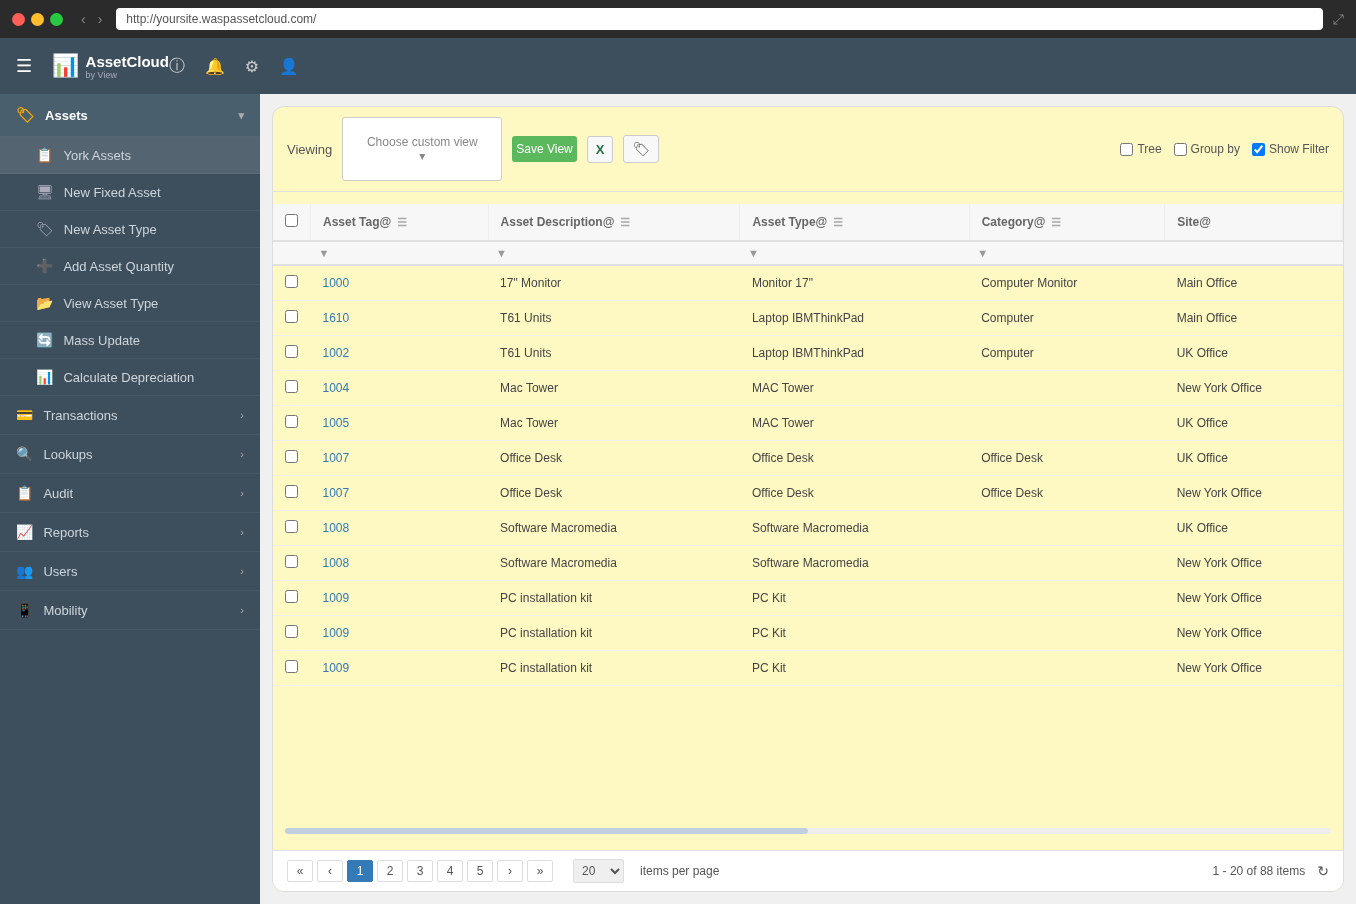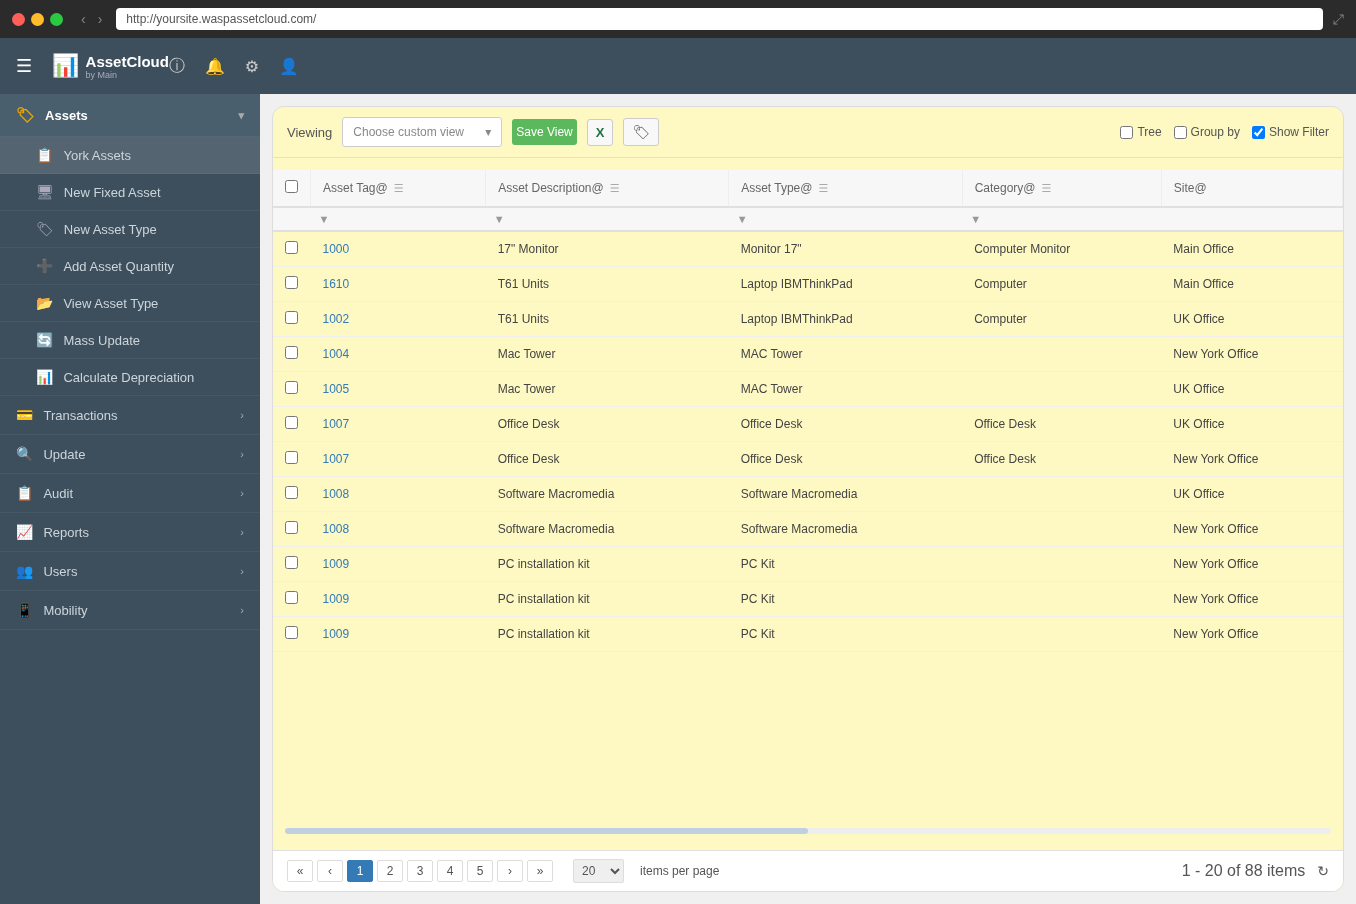--- a/index.html
+++ b/index.html
@@ -111,29 +111,30 @@
       align-items: center;
       padding: 10px 14px;
       border-bottom: 1px solid #e0e0e0;
       gap: 10px;
       flex-shrink: 0;
     }
     .viewing-label { font-size: 13px; color: #555; font-weight: 500; }
     .custom-view-select {
       border: 1px solid #ccc;
       border-radius: 3px;
-      padding: 7px 10px;
+      padding: 17px 10px;
       font-size: 12px;
       color: #888;
       background: #fff;
       cursor: pointer;
       min-width: 160px;
       display: flex;
       align-items: center;
       justify-content: space-between;
+      flex-direction: column;
     }
     .save-view-btn {
       background: #5cb85c;
       color: #fff;
       border: none;
       border-radius: 3px;
       padding: 6px 4px;
       font-size: 12px;
       cursor: pointer;
       font-weight: 500;
@@ -160,21 +161,21 @@
     thead th {
       padding: 10px 12px;
       text-align: left;
       color: #666;
       font-weight: 500;
       white-space: nowrap;
       border-right: 1px solid #eee;
       position: relative;
     }
     thead th:first-child { width: 36px; text-align: center; }
-    .th-inner { display: flex; align-items: center; gap: 6px; }
+    .th-inner { display: flex; align-items: center; gap: 6px; font-weight: bold; }
     .col-menu { font-size: 11px; color: #aaa; cursor: pointer; }
     .filter-row td { padding: 4px 8px; border-bottom: 1px solid #e8e8e8; }
     .filter-icon { font-size: 11px; color: #999; }
     tbody tr { border-bottom: 1px solid #efefef; }
     tbody td { padding: 9px 12px; color: #444; }
     tbody td:first-child { text-align: center; }
     .asset-link { color: #337ab7; text-decoration: none; cursor: pointer; }
 
     
     .pagination-bar {
@@ -202,21 +203,21 @@
     .per-page-select {
       border: 1px solid #ddd;
       border-radius: 2px;
       padding: 3px 4px;
       font-size: 12px;
       color: #555;
       margin-left: 16px;
       cursor: pointer;
     }
     .items-label { font-size: 12px; color: #555; margin-left: 12px; }
-    .items-info { margin-left: auto; font-size: 16px; color: #555; }
+    .items-info { margin-left: auto; font-size: 12px; color: #555; }
     .refresh-btn { font-size: 14px; color: #555; cursor: pointer; margin-left: 8px; }
 
     
     .logo-svg { display: flex; align-items: center; gap: 6px; }
     .logo-icon { color: #f0a500; font-size: 22px; }
     .logo-text { color: #fff; font-size: 15px; font-weight: 600; }
     .logo-sub { color: #aab; font-size: 9px; }
 
     .scrollbar-container { height: 6px; background: #eee; margin: 4px 12px; border-radius: 3px; position: relative; }
     .scrollbar-thumb { position: absolute; left: 0; width: 50%; height: 100%; background: #c0d0e0; border-radius: 3px; }
@@ -239,21 +240,21 @@
 </div>
 
 <div class="app-container">
 
   <div class="app-header">
     <span class="hamburger-btn">☰</span>
     <div class="logo-svg">
       <span class="logo-icon">📊</span>
       <div>
         <div class="logo-text">AssetCloud</div>
-        <div class="logo-sub">by Main</div>
+        <div class="logo-sub">by View</div>
       </div>
     </div>
     <div class="header-icons">
       <span class="header-icon">ⓘ</span>
       <span class="header-icon">🔔</span>
       <span class="header-icon">⚙</span>
       <span class="header-icon">👤</span>
     </div>
   </div>
 
@@ -295,21 +296,21 @@
         <span>Calculate Depreciation</span>
       </div>
 
       <div class="sidebar-sub-header">
         <span class="item-icon">💳</span>
         <span>Transactions</span>
         <span class="chevron">›</span>
       </div>
       <div class="sidebar-sub-header">
         <span class="item-icon">🔍</span>
-        <span>Update</span>
+        <span>Lookups</span>
         <span class="chevron">›</span>
       </div>
       <div class="sidebar-sub-header">
         <span class="item-icon">📋</span>
         <span>Audit</span>
         <span class="chevron">›</span>
       </div>
       <div class="sidebar-sub-header">
         <span class="item-icon" style="color:#f0a500">📈</span>
         <span>Reports</span>

